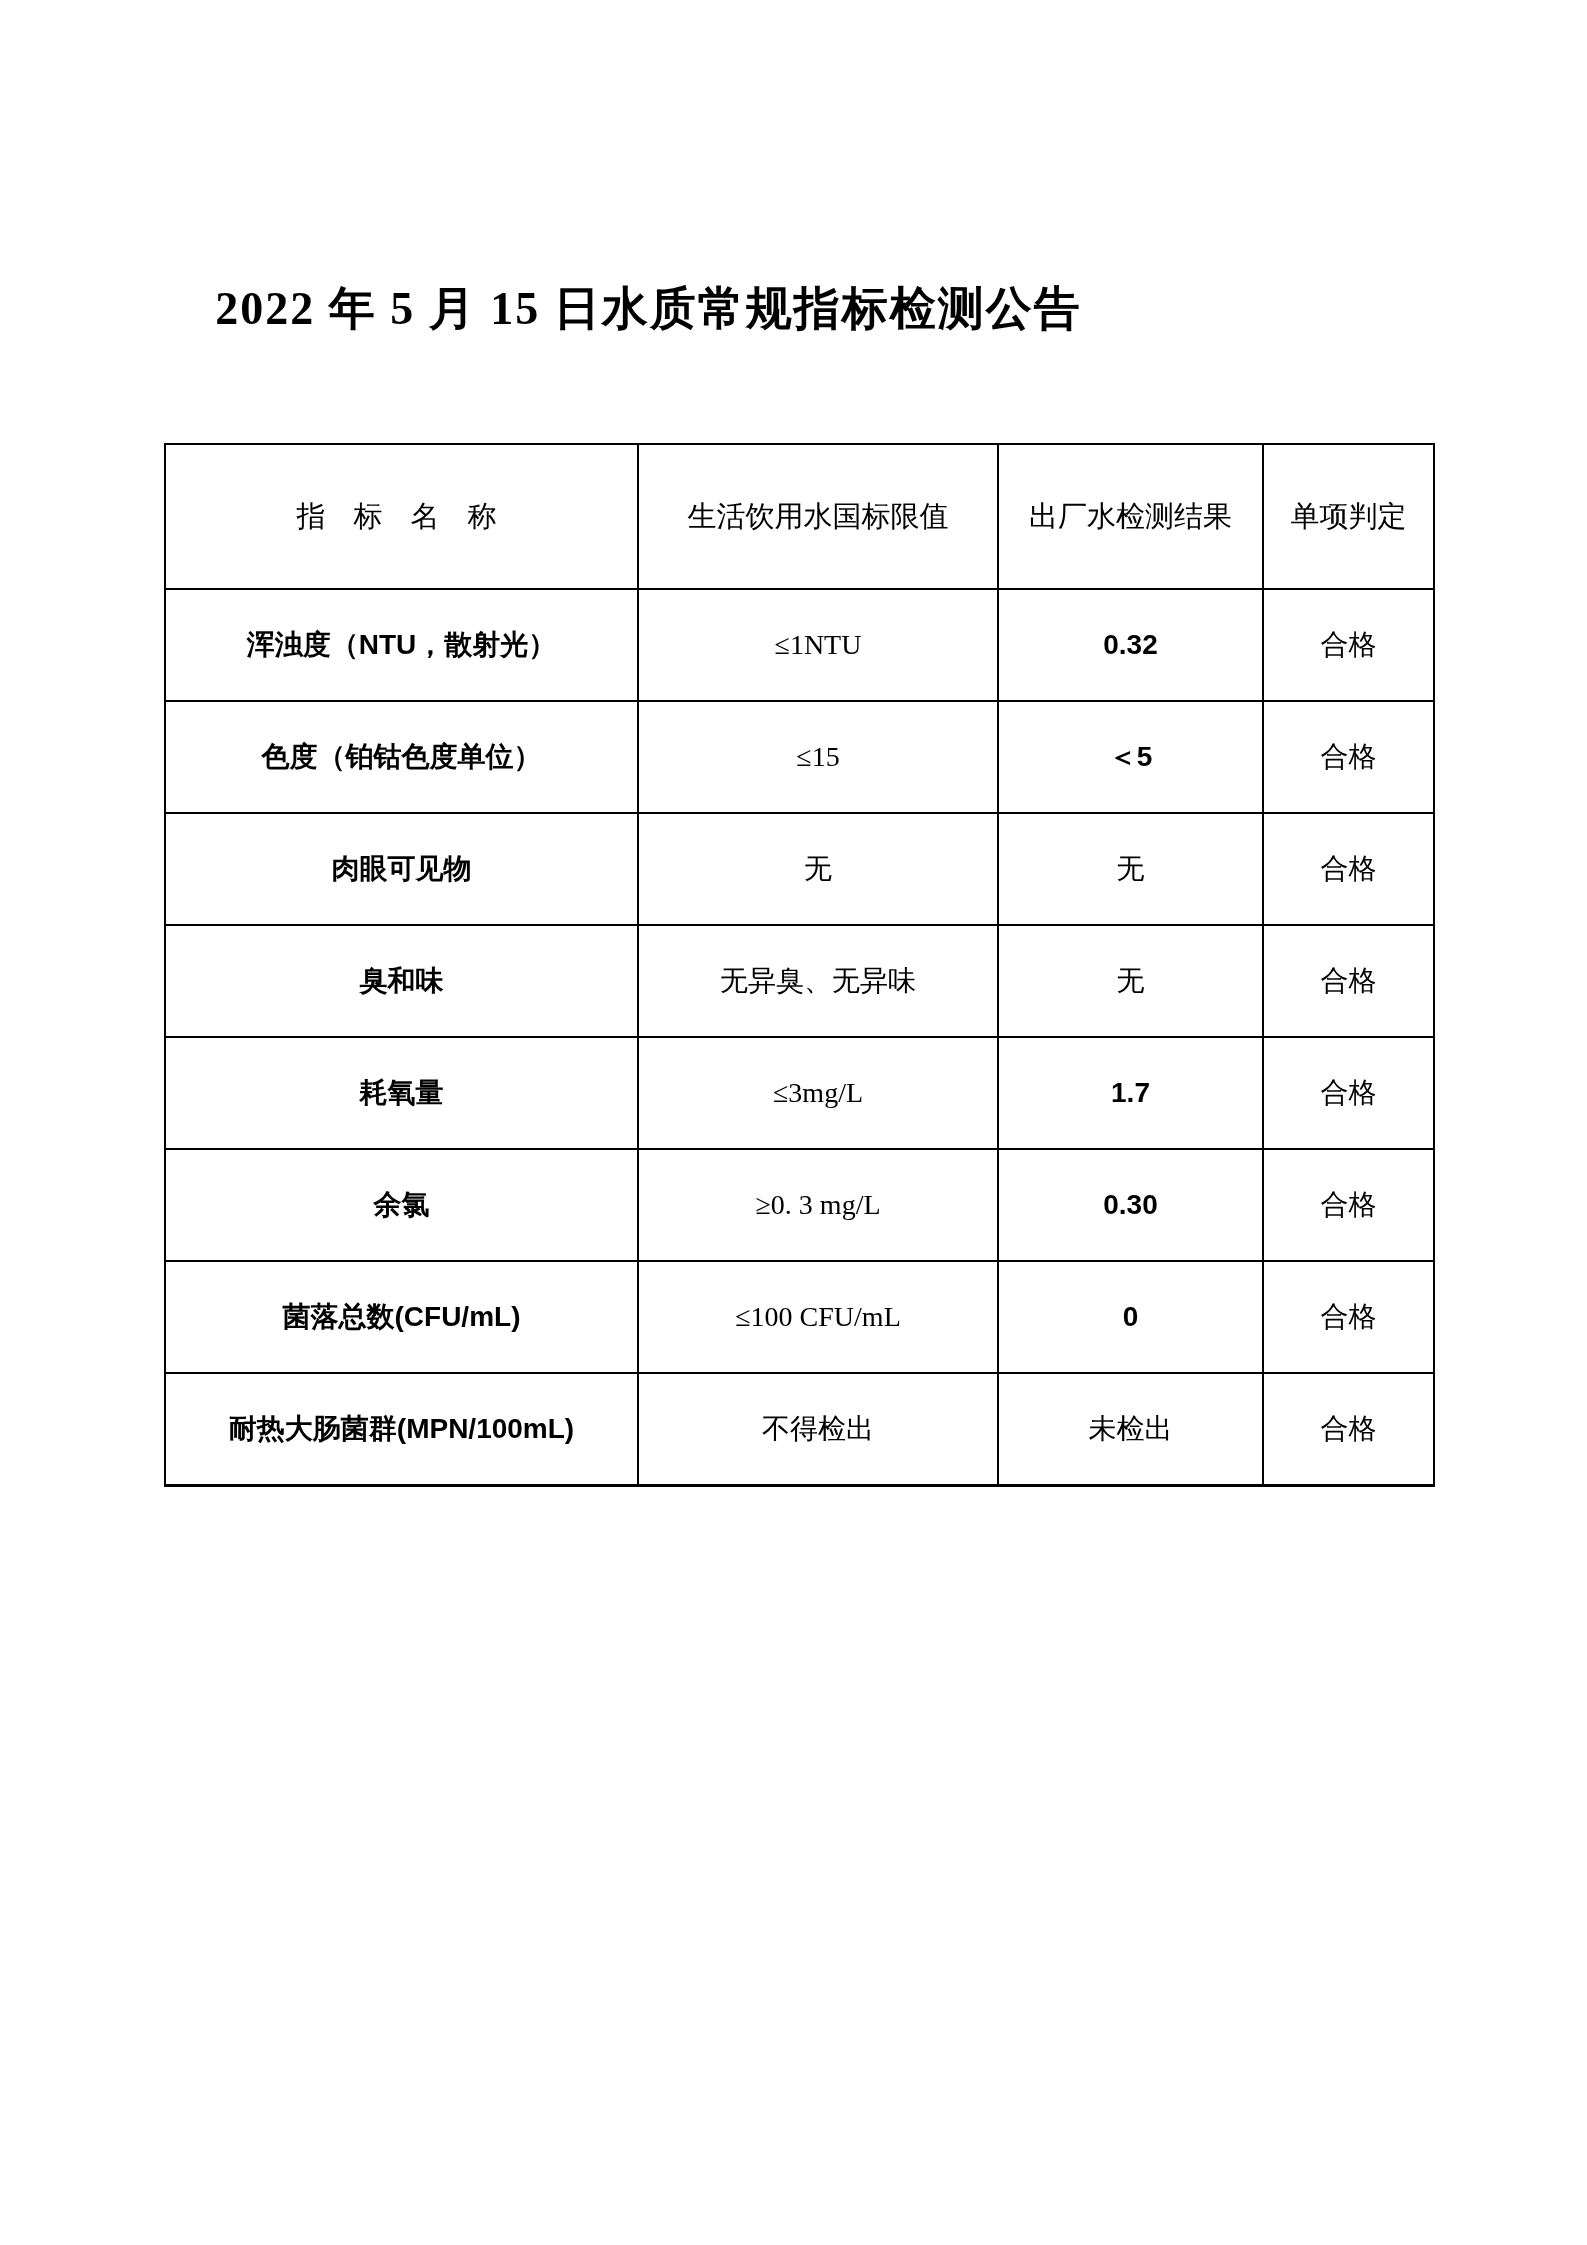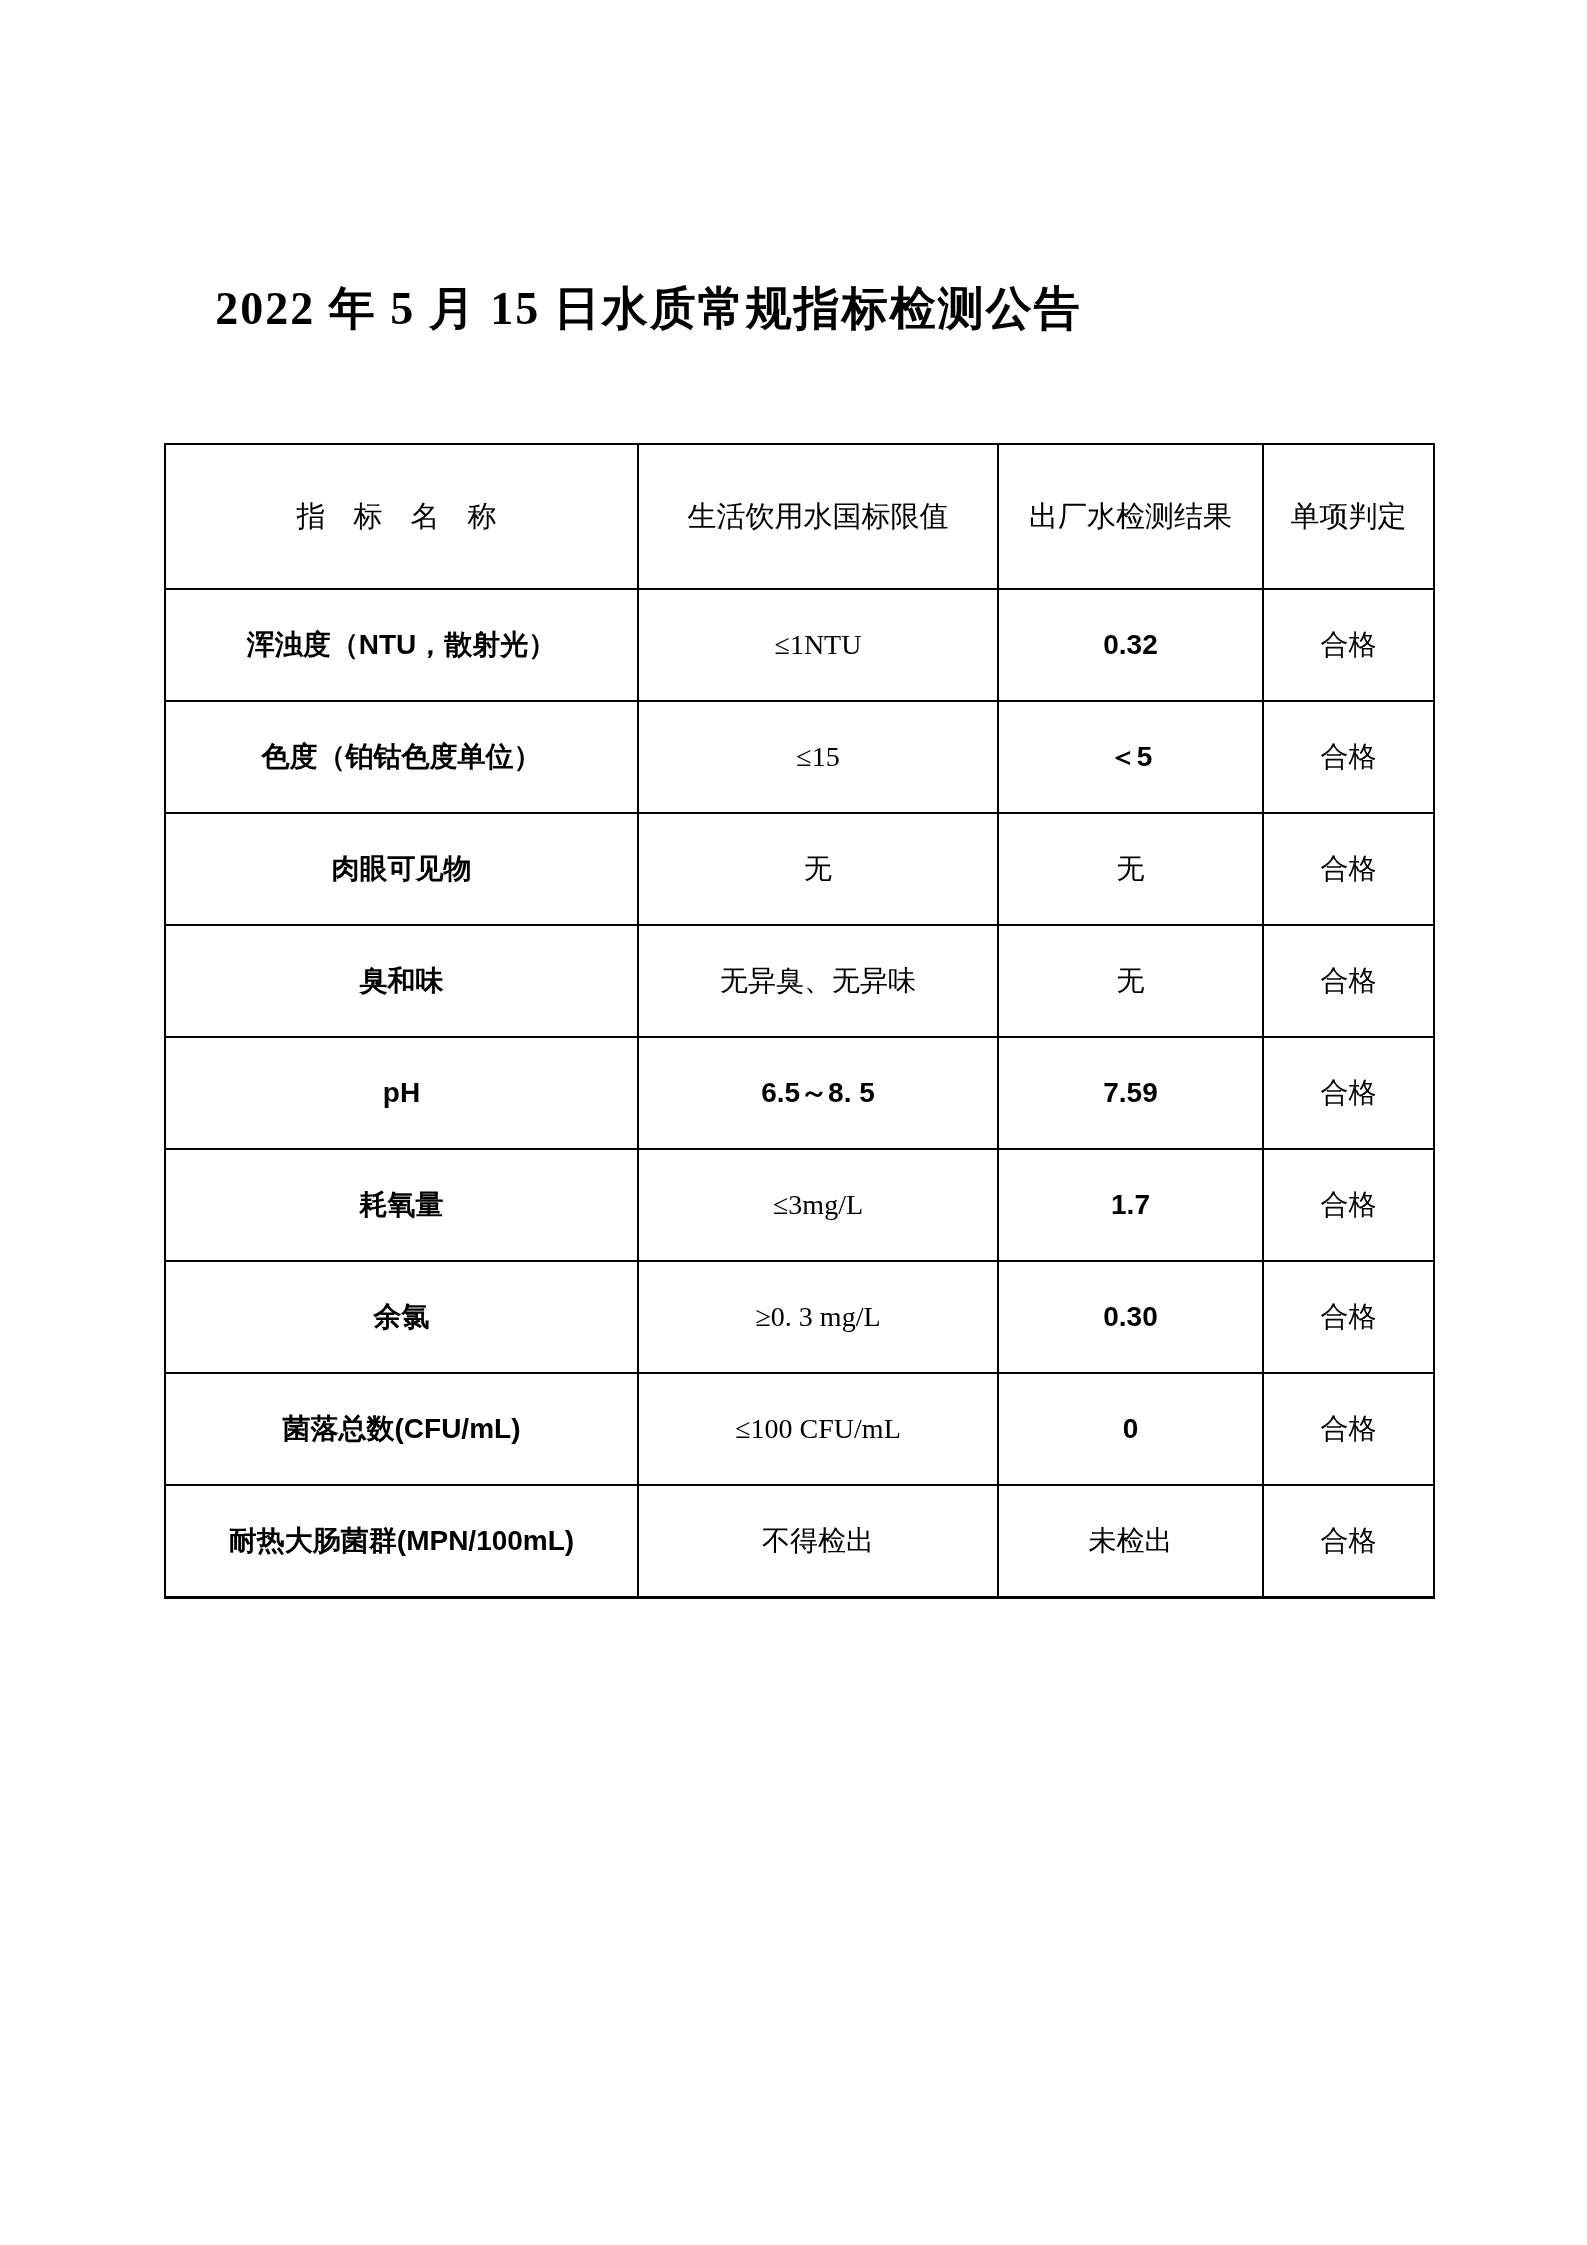--- a/index.html
+++ b/index.html
@@ -115,26 +115,20 @@
       <td class="c-verdict">合格</td>
     </tr>
 
     <tr>
       <td class="c-ind">臭和味</td>
       <td class="c-limit">无异臭、无异味</td>
       <td class="c-result">无</td>
       <td class="c-verdict">合格</td>
     </tr>
 
-    <tr>
-      <td class="c-ind">pH</td>
-      <td class="c-limit num">6.5～8. 5</td>
-      <td class="c-result num">7.59</td>
-      <td class="c-verdict">合格</td>
-    </tr>
 
     <tr>
       <td class="c-ind">耗氧量</td>
       <td class="c-limit">≤3mg/L</td>
       <td class="c-result num">1.7</td>
       <td class="c-verdict">合格</td>
     </tr>
 
     <tr>
       <td class="c-ind">余氯</td>

